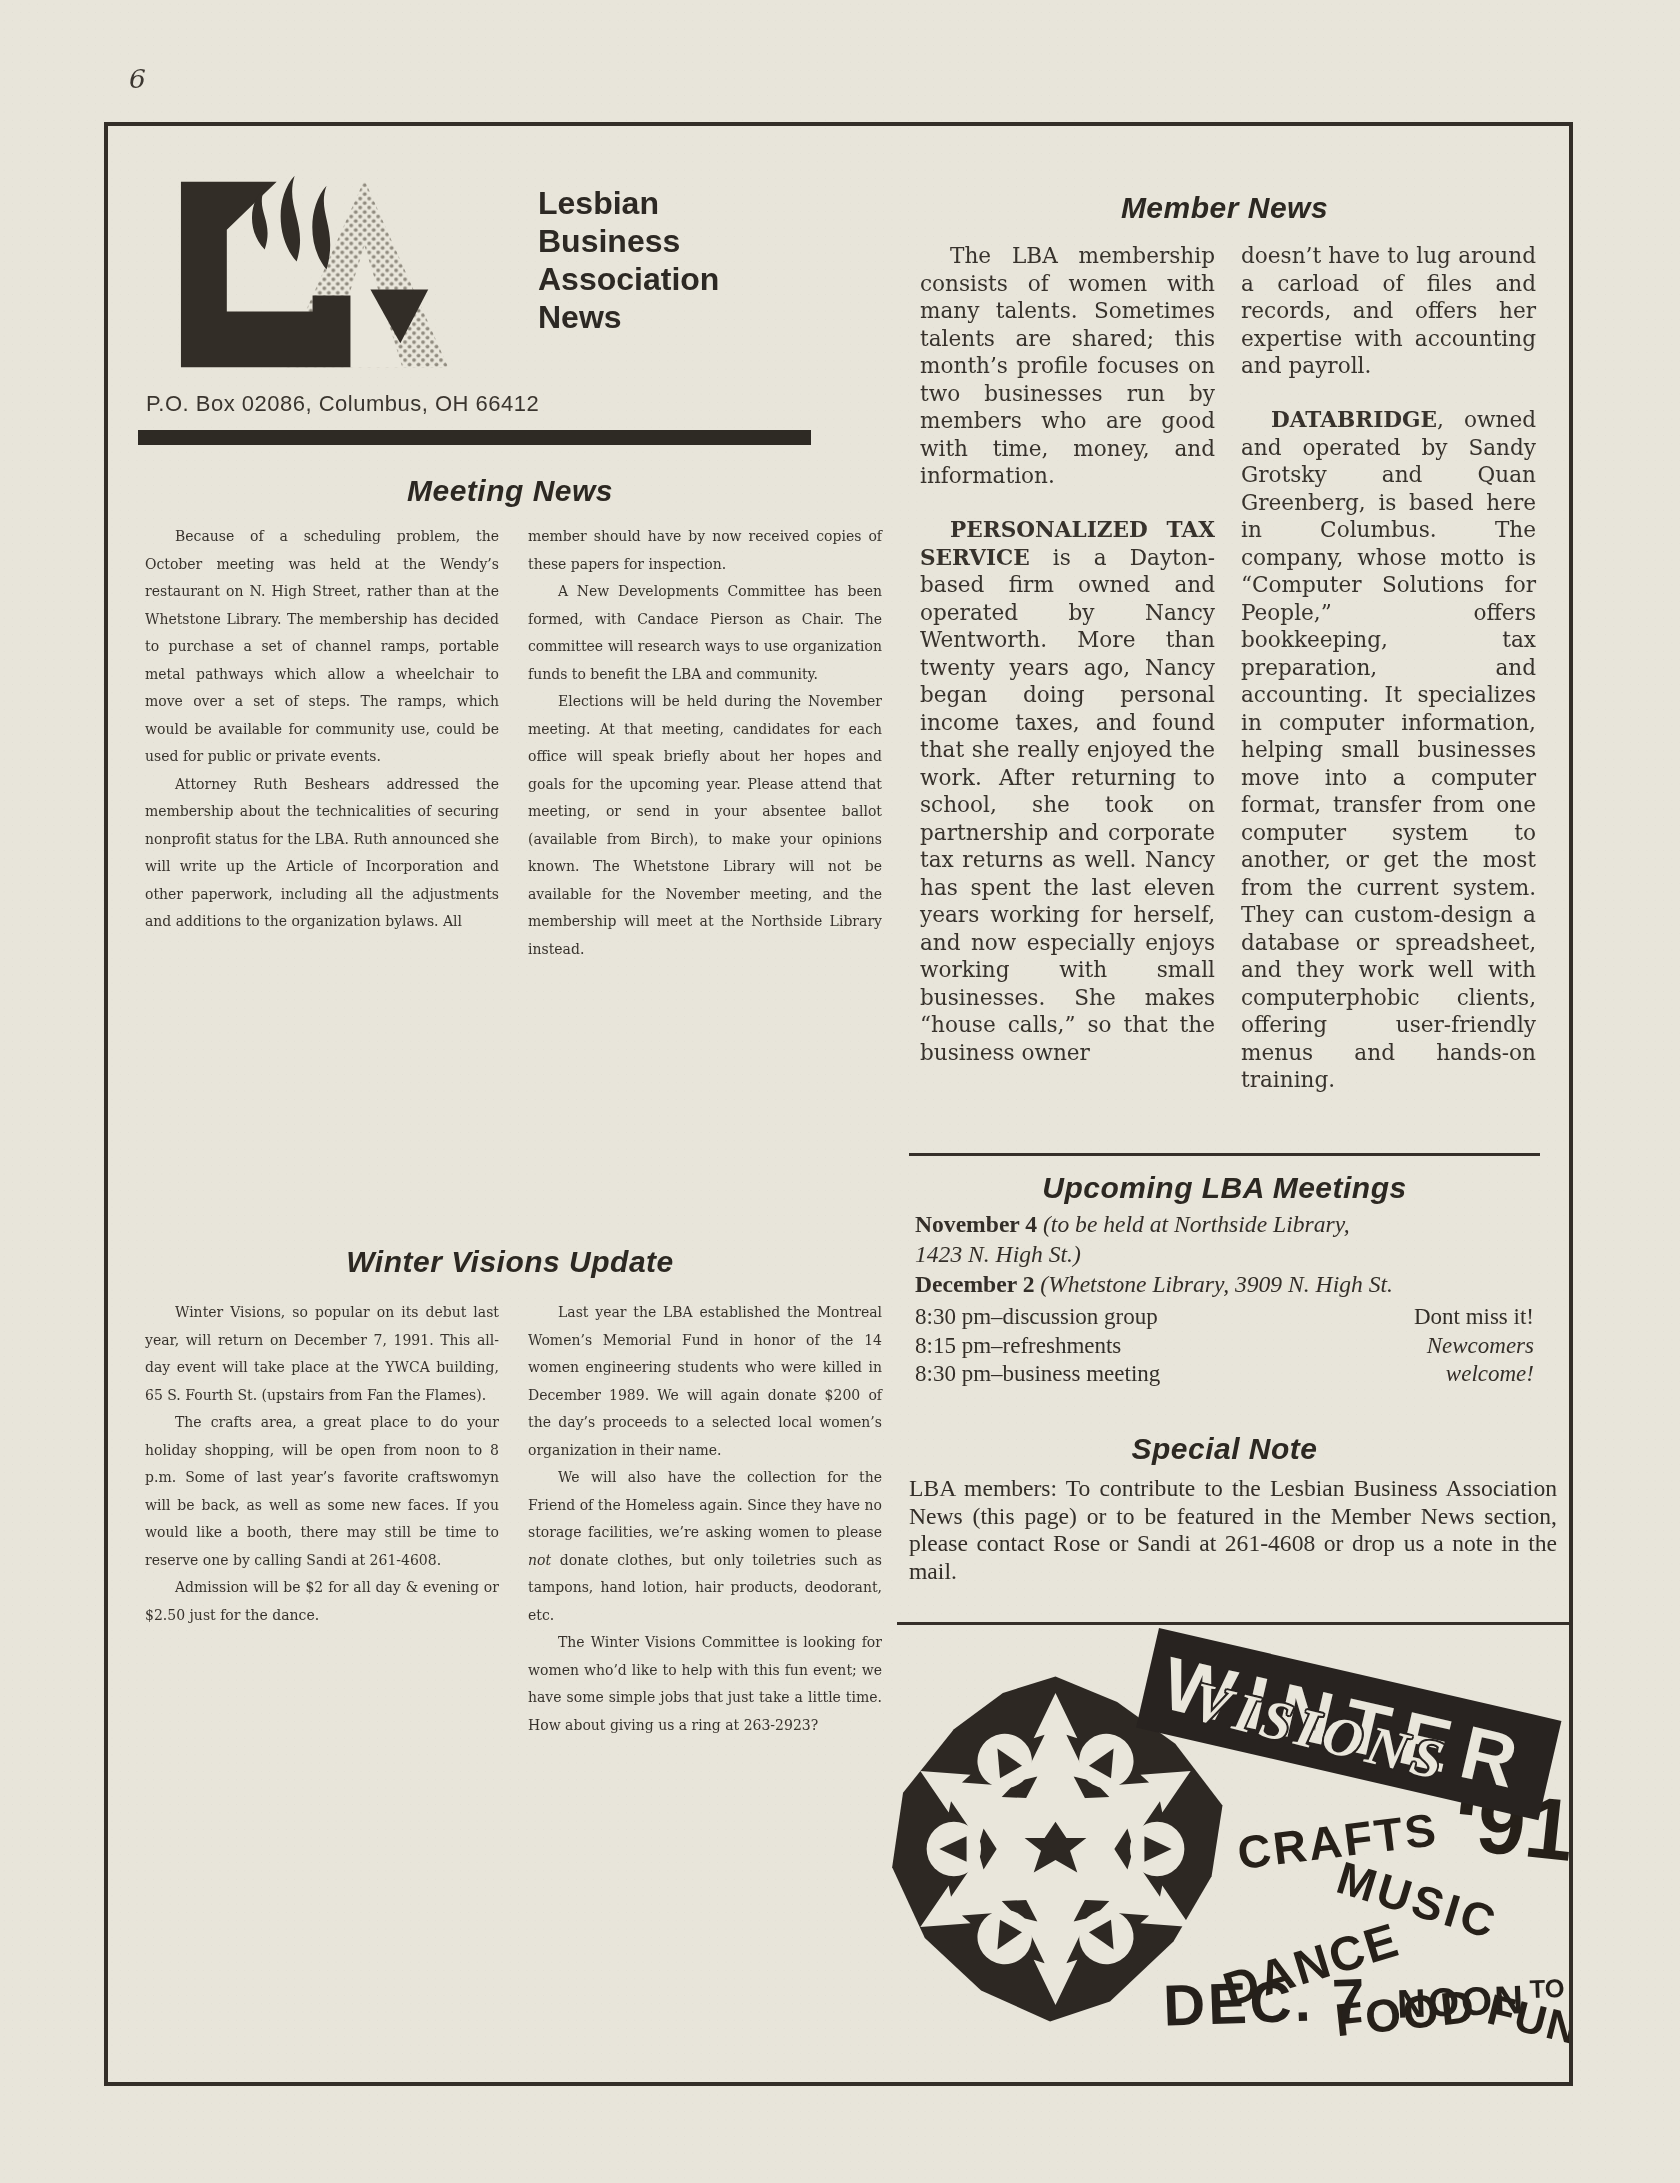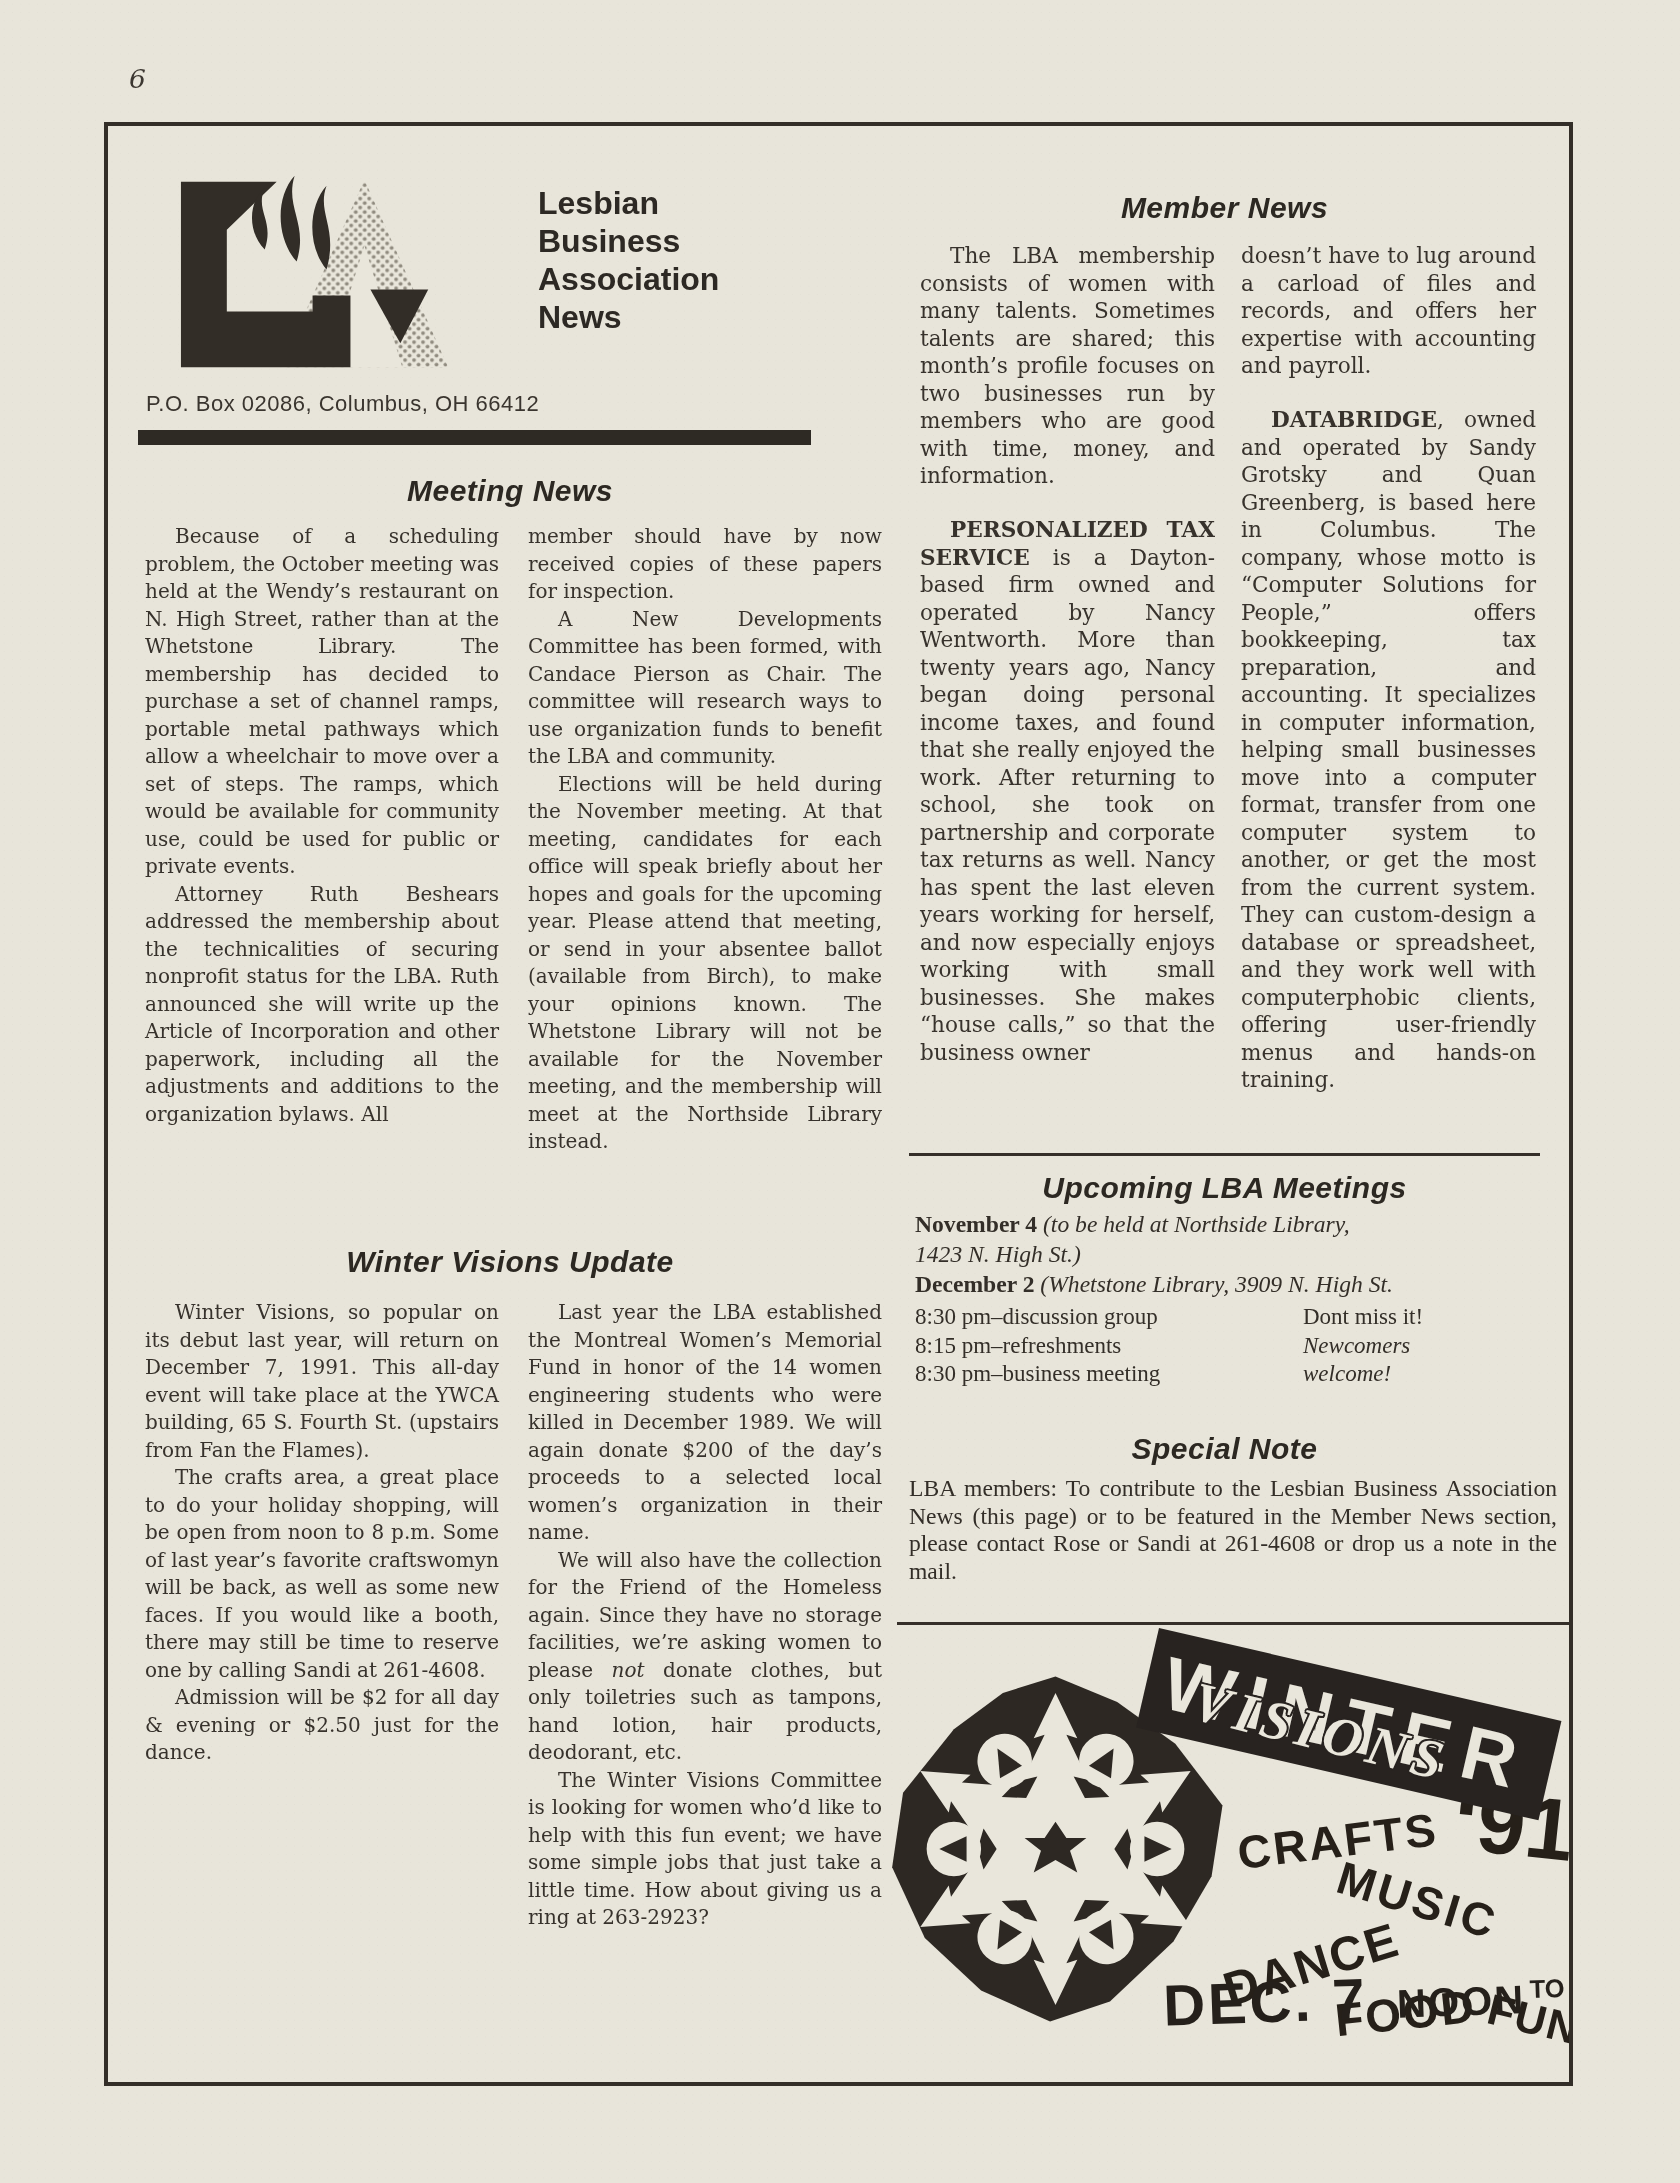--- a/index.html
+++ b/index.html
@@ -25,21 +25,21 @@
   
   h2{position:absolute;margin:0;font-family:"Liberation Sans",sans-serif;
      font-weight:700;font-style:italic;font-size:30px;color:#2c2822;text-align:center;letter-spacing:0.5px;}
   .h-meeting{left:34px;top:348px;width:736px;}
   .h-member{left:795px;top:65px;width:643px;}
   .h-winter{left:34px;top:1119px;width:736px;}
   .h-upcoming{left:795px;top:1045px;width:643px;}
   .h-special{left:795px;top:1306px;width:643px;}
 
   
-  .col{position:absolute;font-size:20px;line-height:27.5px;text-align:justify;}
+  .col{position:absolute;font-size:14px;line-height:27.5px;text-align:justify;}
   .col p{margin:0;text-indent:30px;}
   .col p.noindent{text-indent:0;}
   .col p.gap{margin-top:26.5px;}
   .mcol1{left:37px;top:397px;width:354px;}
   .mcol2{left:420px;top:397px;width:354px;}
   .wcol1{left:37px;top:1173px;width:354px;}
   .wcol2{left:420px;top:1173px;width:354px;}
   .memcol1{left:812px;top:116px;width:295px;font-size:21.6px;}
   .memcol2{left:1133px;top:116px;width:295px;font-size:21.6px;}
   .b{font-weight:700;}
@@ -48,21 +48,21 @@
   .rule{position:absolute;height:2.9px;background:#352f29;}
   .rule-upcoming{left:801px;top:1027px;width:631px;}
   .rule-poster{left:789px;top:1496px;width:674px;}
 
   
   .dates{position:absolute;left:807px;top:1083px;width:599px;
          font-family:"Liberation Serif",serif;font-size:23.6px;line-height:30px;color:#332e28;}
   .schedule-row{position:absolute;left:807px;top:1177px;width:638px;display:flex;
          font-family:"Liberation Serif",serif;font-size:23px;line-height:28.5px;color:#332e28;}
   .sched{width:388px;}
-  .notes{width:231px;text-align:left;}
+  .notes{width:231px;text-align:right;}
 
   
   .special-body{position:absolute;left:801px;top:1349px;width:648px;
          font-family:"Liberation Serif",serif;font-size:23.6px;line-height:27.5px;text-align:justify;color:#332e28;}
 
   
   .poster *{font-family:"Liberation Sans",sans-serif;}
   .snowflake{position:absolute;left:766px;top:1539px;width:363px;height:368px;}
   .banner{position:absolute;left:1051px;top:1502px;width:413px;height:102px;background:#282320;
           transform:rotate(13deg);transform-origin:left top;z-index:1;}

